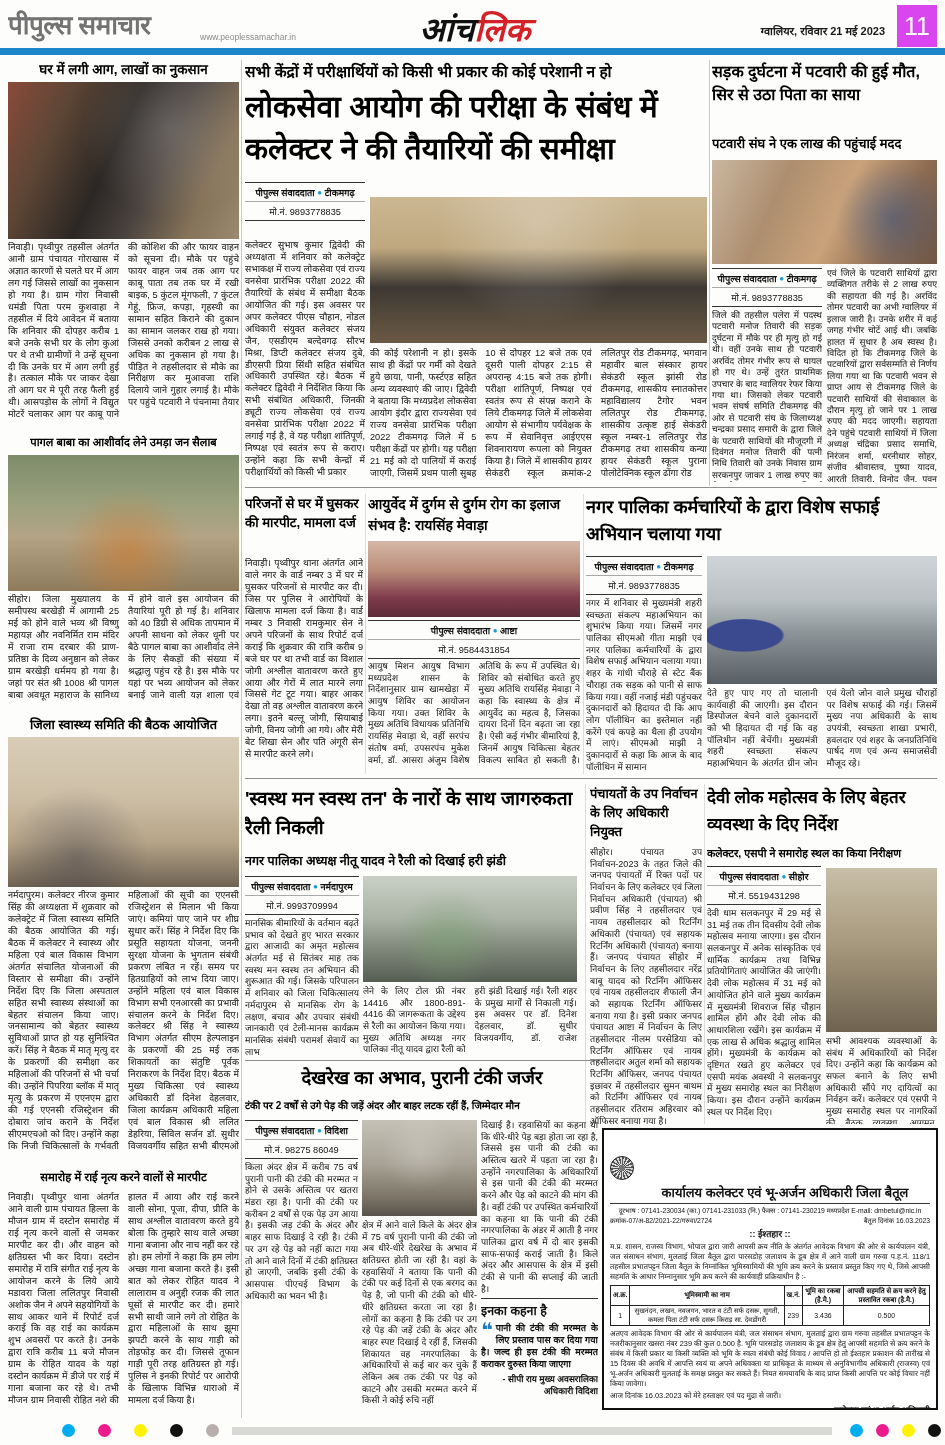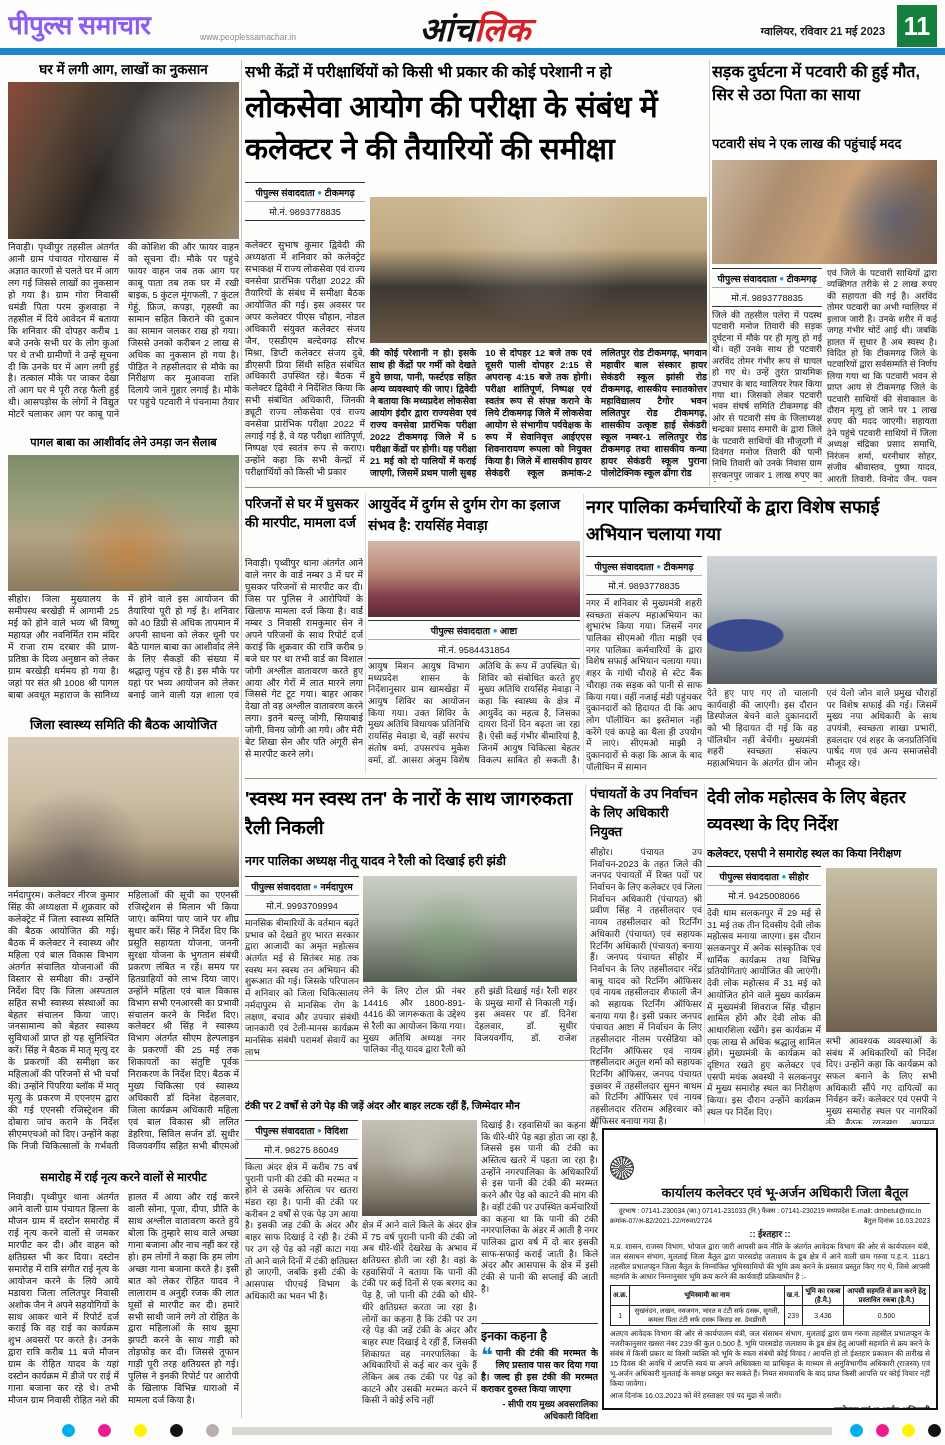--- a/index.html
+++ b/index.html
@@ -4,31 +4,31 @@
 <style>
   html,body{margin:0;padding:0;background:#e8e8e4;}
   .page{position:relative;width:945px;height:1445px;background:#fdfdfb;margin:0 auto;
         font-family:"Liberation Sans","DejaVu Sans",sans-serif;color:#111;overflow:hidden;}
   .abs{position:absolute;box-sizing:border-box;overflow:hidden;}
   .hd{font-weight:bold;color:#000;}
   .ctr{text-align:center;}
   .nw{white-space:nowrap;}
   .body{font-size:9.2px;line-height:1.3;text-align:justify;color:#141414;}
   .c2{column-count:2;column-gap:9px;}
-  .c3{column-count:3;column-gap:9px;font-weight:bold;}
+  .c3{column-count:3;column-gap:9px;}
   .byl{font-size:9.2px;font-weight:bold;text-align:center;border-top:1.6px solid #333;border-bottom:1px solid #aaa;padding:2.5px 0;}
   .phn{font-size:9.2px;text-align:center;border-bottom:1.2px solid #333;padding:2.5px 0;}
   .dot{color:#1a9cd8;font-size:8px;vertical-align:1px;}
   .photo{width:100%;height:100%;}
   .vline{position:absolute;width:0;border-left:1px solid #c9c9c4;}
   .hline{position:absolute;height:0;border-top:1px solid #8f8f8a;}
   .bluebar{position:absolute;left:0;top:48px;width:945px;height:7px;background:#1c86c8;}
-  .pagebox{background:#15803d;color:#fff;font-size:25px;font-weight:bold;text-align:center;line-height:42px;}
+  .pagebox{background:#d946ef;color:#fff;font-size:25px;font-weight:normal;text-align:center;line-height:42px;}
   .sec-red{color:#d62027;}
-  .logo{font-size:26px;font-weight:bold;letter-spacing:-0.5px;color:#8b5cf6;}
+  .logo{font-size:26px;font-weight:bold;letter-spacing:-0.5px;color:#737373;}
   .website{font-size:8.5px;color:#8a8a8a;}
   .dateline{font-size:11px;font-weight:bold;text-align:right;color:#1a1a1a;}
   
   .p-fire{background:radial-gradient(circle at 70% 30%,rgba(255,255,255,.18),transparent 45%),linear-gradient(115deg,#8a4a3a 0%,#5d4636 22%,#2b2724 45%,#4a4340 62%,#857258 82%,#9a8a70 100%);}
   .p-baba{background:radial-gradient(circle at 52% 72%,rgba(210,120,40,.55),transparent 42%),linear-gradient(180deg,#7e8c6a 0%,#9aa07e 35%,#b3a485 60%,#8d7b5c 100%);}
   .p-health{background:radial-gradient(circle at 30% 80%,rgba(40,40,60,.35),transparent 35%),linear-gradient(180deg,#d9cdb8 0%,#cdbfa6 40%,#b5a488 70%,#6e6252 100%);}
   .p-exam{background:radial-gradient(circle at 50% 18%,rgba(255,255,255,.25),transparent 50%),linear-gradient(180deg,#cbb793 0%,#bfa87f 35%,#3d3833 62%,#6b5a44 100%);}
   .p-patw{background:radial-gradient(circle at 80% 55%,rgba(40,80,140,.45),transparent 30%),linear-gradient(115deg,#c9b7a0 0%,#ad8e6f 30%,#caa27a 55%,#8c6b52 80%,#6f5643 100%);}
   .p-ayur{background:linear-gradient(180deg,#d6b8a8 0%,#b98a78 40%,#7e3b4b 75%,#5d2b3a 100%);}
   .p-clean{background:radial-gradient(ellipse at 16% 62%,#3b4a8f 14%,transparent 15%),linear-gradient(180deg,#cfd4d8 0%,#b9c0c4 35%,#8d9498 60%,#585f64 100%);}
@@ -45,21 +45,21 @@
   .n-table{width:100%;border-collapse:collapse;margin:3px 0;}
   .n-table th,.n-table td{border:1px solid #222;font-size:6.9px;text-align:center;padding:1px 2px;line-height:1.25;}
   .n-signs{display:flex;justify-content:space-between;align-items:flex-end;margin-top:4px;}
   .n-serial{font-size:9px;font-weight:bold;}
   .n-sign{font-size:8.5px;font-weight:bold;text-align:center;line-height:1.3;}
   .n-slogan{font-size:6.6px;margin-top:2px;}
   .emblem{display:inline-block;width:22px;height:22px;border:1.6px solid #222;border-radius:50%;
           background:radial-gradient(circle,#777 18%,transparent 20%),repeating-conic-gradient(#555 0 10deg,#ddd 10deg 20deg);vertical-align:middle;}
   .n-headrow{display:flex;align-items:center;gap:6px;border-bottom:1px solid #333;padding-bottom:2px;}
   
-  .qt-title{font-size:12.5px;font-weight:bold;border-top:1.4px solid #333;padding-top:3px;margin-top:25px;}
+  .qt-title{font-size:12.5px;font-weight:bold;border-top:1.4px solid #333;padding-top:3px;}
   .qt-ic{color:#1f7bbf;font-size:20px;line-height:0.8;float:left;margin-right:3px;}
   .qt-text{font-size:9.2px;line-height:1.32;font-weight:bold;text-align:justify;margin-top:3px;}
   .qt-att{font-size:8.8px;font-weight:bold;text-align:right;margin-top:2px;}
   
   .rdot{position:absolute;width:13px;height:13px;border-radius:50%;top:1424px;}
   .rbar{position:absolute;top:1427px;height:8px;background:#d8d8d4;}
 </style>
 </head>
 <body>
 
@@ -151,28 +151,29 @@
     </div>
   <div class="abs body c2" style="left:363px;top:986px;width:214px;height:72px;font-size:9px;">लेने के लिए टोल फ्री नंबर 14416 और 1800-891-4416 की जागरूकता के उद्देश्य से रैली का आयोजन किया गया। मुख्य अतिथि अध्यक्ष नगर पालिका नीतू यादव द्वारा रैली को हरी झंडी दिखाई गई। रैली शहर के प्रमुख मार्गों से निकाली गई। इस अवसर पर डॉ. दिनेश देहलवार, डॉ. सुधीर विजयवर्गीय, डॉ. राजेश माहेश्वरी, डॉ. सुनील जैन आदि मौजूद थे।</div>
 
   <div class="abs hd" style="left:590px;top:784px;width:112px;height:60px;font-size:12.8px;line-height:1.5;">पंचायतों के उप निर्वाचन के लिए अधिकारी नियुक्त</div>
   <div class="abs body" style="left:590px;top:847px;width:112px;height:278px;font-size:9px;">सीहोर। पंचायत उप निर्वाचन-2023 के तहत जिले की जनपद पंचायतों में रिक्त पदों पर निर्वाचन के लिए कलेक्टर एवं जिला निर्वाचन अधिकारी (पंचायत) श्री प्रवीण सिंह ने तहसीलदार एवं नायब तहसीलदार को रिटर्निंग अधिकारी (पंचायत) एवं सहायक रिटर्निंग अधिकारी (पंचायत) बनाया हैं। जनपद पंचायत सीहोर में निर्वाचन के लिए तहसीलदार नरेंद्र बाबू यादव को रिटर्निंग ऑफिसर एवं नायब तहसीलदार शैफाली जैन को सहायक रिटर्निंग ऑफिसर बनाया गया है। इसी प्रकार जनपद पंचायत आष्टा में निर्वाचन के लिए तहसीलदार नीलम परसेडिया को रिटर्निंग ऑफिसर एवं नायब तहसीलदार अतुल शर्मा को सहायक रिटर्निंग ऑफिसर, जनपद पंचायत इछावर में तहसीलदार सुमन बाथम को रिटर्निंग ऑफिसर एवं नायब तहसीलदार रतिराम अहिरवार को ऑफिसर बनाया गया है।</div>
 
   <div class="abs hd" style="left:707px;top:784px;width:230px;height:58px;font-size:17px;line-height:1.6;">देवी लोक महोत्सव के लिए बेहतर व्यवस्था के दिए निर्देश</div>
   <div class="abs hd nw" style="left:707px;top:845px;width:230px;height:18px;font-size:10.8px;">कलेक्टर, एसपी ने समारोह स्थल का किया निरीक्षण</div>
   <div class="abs" style="left:707px;top:866px;width:114px;">
     <div class="byl"><span>पीपुल्स संवाददाता</span> <span class="dot">●</span> <span>सीहोर</span></div>
-    <div class="phn">मो.नं. 9425008066</div>
+    <div class="phn">मो.नं. 5519431298</div>
   </div>
   <div class="abs body" style="left:707px;top:908px;width:114px;height:214px;font-size:9px;">देवी धाम सलकनपुर में 29 मई से 31 मई तक तीन दिवसीय देवी लोक महोत्सव मनाया जाएगा। इस दौरान सलकनपुर में अनेक सांस्कृतिक एवं धार्मिक कार्यक्रम तथा विभिन्न प्रतियोगिताएं आयोजित की जाएंगी। देवी लोक महोत्सव में 31 मई को आयोजित होने वाले मुख्य कार्यक्रम में मुख्यमंत्री शिवराज सिंह चौहान शामिल होंगे और देवी लोक की आधारशिला रखेंगे। इस कार्यक्रम में एक लाख से अधिक श्रद्धालु शामिल होंगे। मुख्यमंत्री के कार्यक्रम को दृष्टिगत रखते हुए कलेक्टर एवं एसपी मयंक अवस्थी ने सलकनपुर में मुख्य समारोह स्थल का निरीक्षण किया। इस दौरान उन्होंने कार्यक्रम स्थल पर निर्देश दिए।</div>
   <div class="abs" style="left:826px;top:868px;width:111px;height:164px;">
       <div class="photo p-devi"></div>
     </div>
   <div class="abs body" style="left:826px;top:1036px;width:111px;height:88px;font-size:9px;">सभी आवश्यक व्यवस्थाओं के संबंध में अधिकारियों को निर्देश दिए। उन्होंने कहा कि कार्यक्रम को सफल बनाने के लिए सभी अधिकारी सौंपे गए दायित्वों का निर्वहन करें। कलेक्टर एवं एसपी ने मुख्य समारोह स्थल पर नागरिकों की बैठक व्यवस्था, आगमन, निर्गम, बैरिकेटिंग, पेयजल, बिजली, प्रतियोगिता सहित सभी आवश्यक व्यवस्था के संबंध में संबंधित अधिकारियों को निर्देश दिए।</div>
 
+  <div class="abs hd ctr nw" style="left:245px;top:1064px;width:354px;height:30px;font-size:18.5px;">देखरेख का अभाव, पुरानी टंकी जर्जर</div>
   <div class="abs hd nw" style="left:245px;top:1098px;width:354px;height:18px;font-size:10px;">टंकी पर 2 वर्षों से उगे पेड़ की जड़ें अंदर और बाहर लटक रहीं हैं, जिम्मेदार मौन</div>
   <div class="abs" style="left:245px;top:1120px;width:113px;">
     <div class="byl"><span>पीपुल्स संवाददाता</span> <span class="dot">●</span> <span>विदिशा</span></div>
     <div class="phn">मो.नं. 98275 86049</div>
   </div>
   <div class="abs body" style="left:245px;top:1162px;width:113px;height:258px;font-size:9px;">किला अंदर क्षेत्र में करीब 75 वर्ष पुरानी पानी की टंकी की मरम्मत न होने से उसके अस्तित्व पर खतरा मंडरा रहा है। पानी की टंकी पर करीबन 2 वर्षों से एक पेड़ उग आया है। इसकी जड़ टंकी के अंदर और बाहर साफ दिखाई दे रही है। टंकी पर उग रहे पेड़ को नहीं काटा गया तो आने वाले दिनों में टंकी क्षतिग्रस्त हो जाएगी, जबकि इसी टंकी के आसपास पीएचई विभाग के अधिकारी का भवन भी है।</div>
   <div class="abs" style="left:362px;top:1120px;width:115px;height:96px;">
       <div class="photo p-tank"></div>
     </div>
   <div class="abs body" style="left:362px;top:1220px;width:115px;height:200px;font-size:9px;">क्षेत्र में आने वाले किले के अंदर क्षेत्र में 75 वर्ष पुरानी पानी की टंकी जो अब धीरे-धीरे देखरेख के अभाव में क्षतिग्रस्त होती जा रही है। वहां के रहवासियों ने बताया कि पानी की टंकी पर कई दिनों से एक बरगद का पेड़ है, जो पानी की टंकी को धीरे-धीरे क्षतिग्रस्त करता जा रहा है। लोगों का कहना है कि टंकी पर उग रहे पेड़ की जड़ें टंकी के अंदर और बाहर स्पष्ट दिखाई दे रहीं हैं, जिसकी शिकायत वह नगरपालिका के अधिकारियों से कई बार कर चुके हैं लेकिन अब तक टंकी पर पेड़ को काटने और उसकी मरम्मत करने में किसी ने कोई रुचि नहीं</div>

